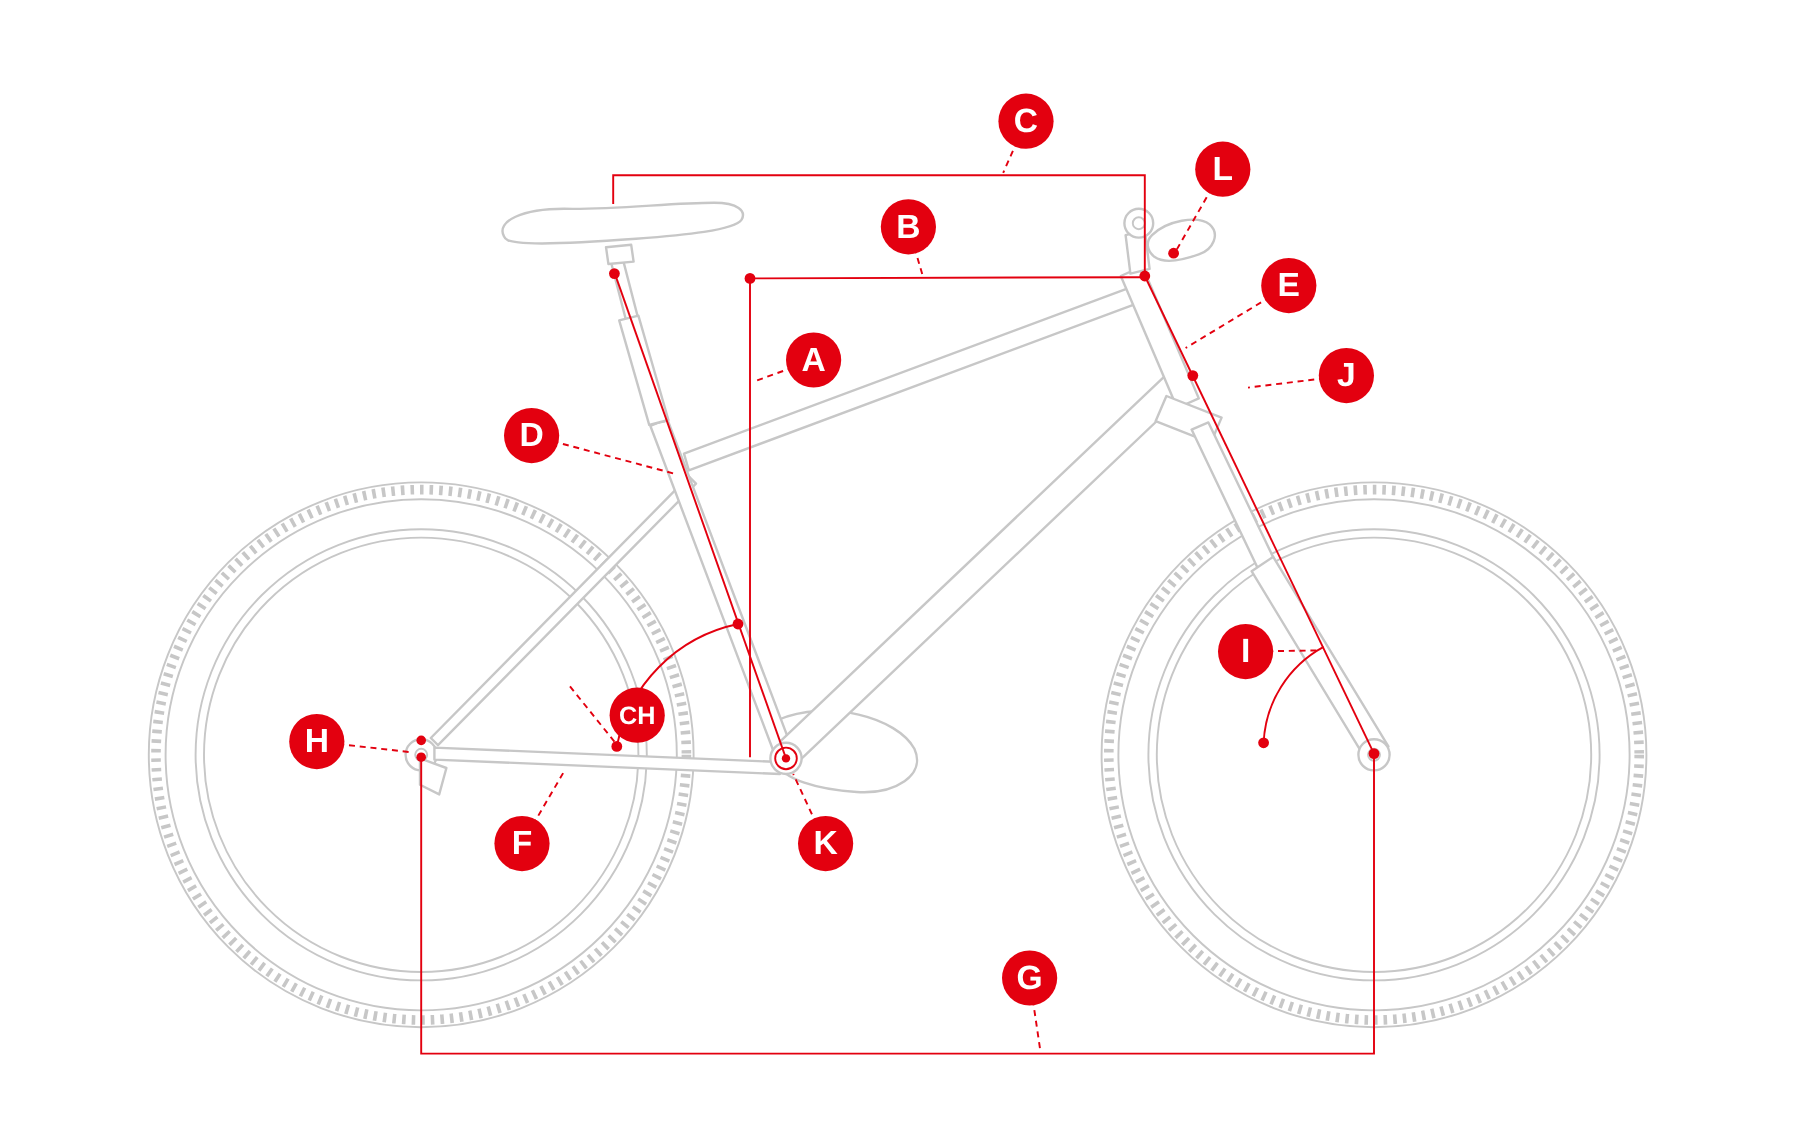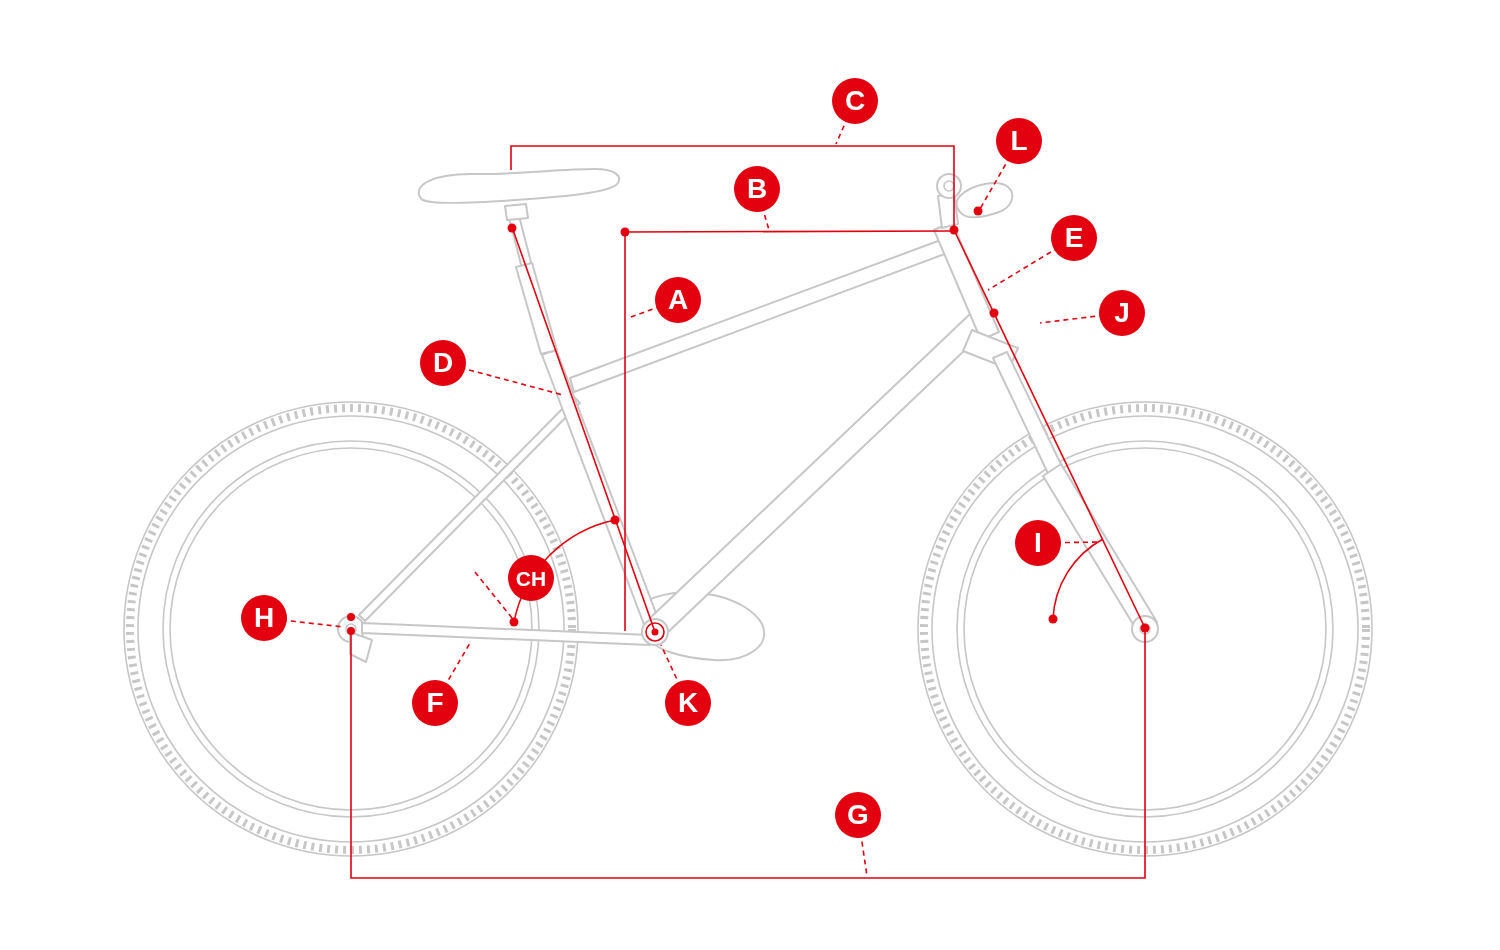--- a/index.html
+++ b/index.html
@@ -144,20 +144,20 @@
     </g>
   </svg>
 
   <div class="badge" style="left:855px;  top:101px;">C</div>
   <div class="badge" style="left:1019px; top:141px;">L</div>
   <div class="badge" style="left:757px;  top:189px;">B</div>
   <div class="badge" style="left:1074px; top:238px;">E</div>
   <div class="badge" style="left:678px;  top:300px;">A</div>
   <div class="badge" style="left:1122px; top:313px;">J</div>
   <div class="badge" style="left:443px;  top:363px;">D</div>
-  <div class="badge small" style="left:475px; top:578px;margin-left:33px;">CH</div>
+  <div class="badge small" style="left:475px; top:596px;margin-left:33px;">CH</div>
   <div class="badge" style="left:1038px; top:543px;">I</div>
   <div class="badge" style="left:264px;  top:618px;">H</div>
   <div class="badge" style="left:435px;  top:703px;">F</div>
   <div class="badge" style="left:688px;  top:703px;">K</div>
   <div class="badge" style="left:858px;  top:815px;">G</div>
 
 </div>
 
 </body></html>

